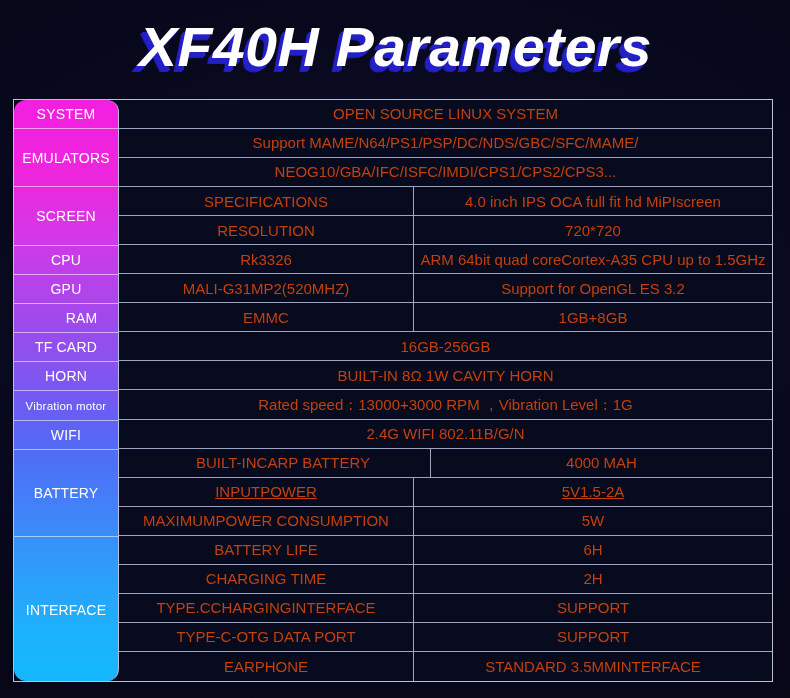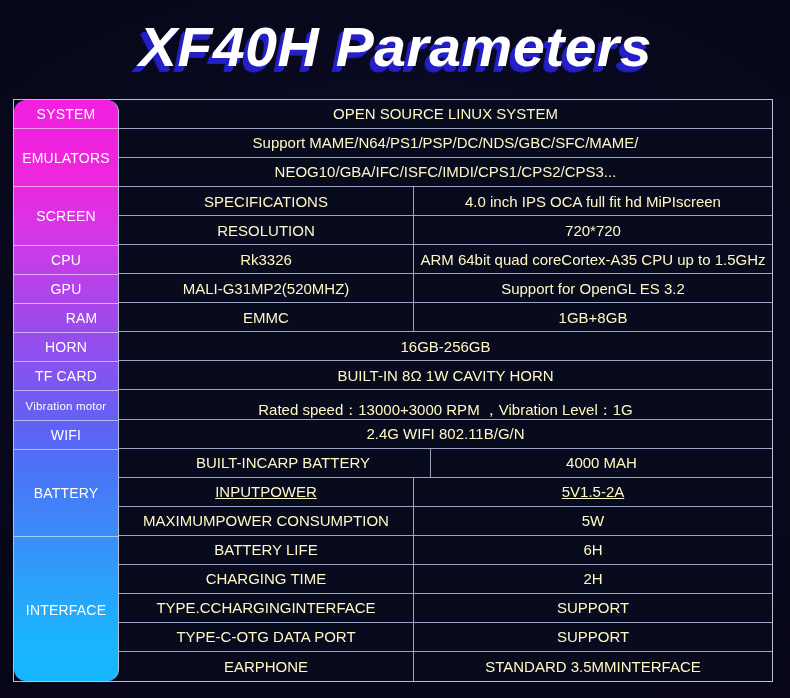--- a/index.html
+++ b/index.html
@@ -98,21 +98,21 @@
   .grid {
     flex: 1 1 auto;
     display: flex;
     flex-direction: column;
     box-sizing: border-box;
   }
   .row {
     display: flex;
     box-sizing: border-box;
     border-bottom: 1px solid #9fa4c4;
-    color: #fef9c3;
+    color: #c2410c;
     font-size: 15px;
   }
   .row:last-child { border-bottom: none; }
   .cell {
     display: flex;
     align-items: center;
     justify-content: center;
     box-sizing: border-box;
     padding: 0 6px;
     text-align: center;
@@ -133,22 +133,22 @@
 </div>
 
 <div class="table">
   <div class="rail">
       <div class="rail-cell" style="height: 29.15px;">SYSTEM</div>
       <div class="rail-cell" style="height: 58.3px;">EMULATORS</div>
       <div class="rail-cell" style="height: 58.3px;">SCREEN</div>
       <div class="rail-cell" style="height: 29.15px;">CPU</div>
       <div class="rail-cell" style="height: 29.15px;">GPU</div>
       <div class="rail-cell" style="height: 29.15px; padding-left: 33px;">RAM</div>
+      <div class="rail-cell" style="height: 29.15px;">TF CARD</div>
       <div class="rail-cell" style="height: 29.15px;">HORN</div>
-      <div class="rail-cell" style="height: 29.15px;">TF CARD</div>
       <div class="rail-cell small" style="height: 29.15px;">Vibration motor</div>
       <div class="rail-cell" style="height: 29.15px;">WIFI</div>
       <div class="rail-cell" style="height: 87.45px;">BATTERY</div>
       <div class="rail-cell" style="height: 145.75px;">INTERFACE</div>
     </div>
   <div class="grid">
       <div class="row" style="height: 29.15px;">
         <div class="cell full">OPEN SOURCE LINUX SYSTEM</div>
       </div>
       <div class="row" style="height: 29.15px;">
@@ -176,21 +176,21 @@
       <div class="row" style="height: 29.15px;">
         <div class="cell left-col">EMMC</div>
         <div class="cell right-col">1GB+8GB</div>
       </div>
       <div class="row" style="height: 29.15px;">
         <div class="cell full">16GB-256GB</div>
       </div>
       <div class="row" style="height: 29.15px;">
         <div class="cell full">BUILT-IN 8Ω 1W CAVITY HORN</div>
       </div>
-      <div class="row" style="height: 29.15px; align-items: flex-end;">
+      <div class="row" style="height: 29.15px;">
         <div class="cell full">Rated speed：13000+3000 RPM ，Vibration Level：1G</div>
       </div>
       <div class="row" style="height: 29.15px;">
         <div class="cell full">2.4G WIFI 802.11B/G/N</div>
       </div>
       <div class="row" style="height: 29.15px; padding-left: 17px;">
         <div class="cell left-col">BUILT-INCARP BATTERY</div>
         <div class="cell right-col">4000 MAH</div>
       </div>
       <div class="row" style="height: 29.15px; text-decoration: underline;">

